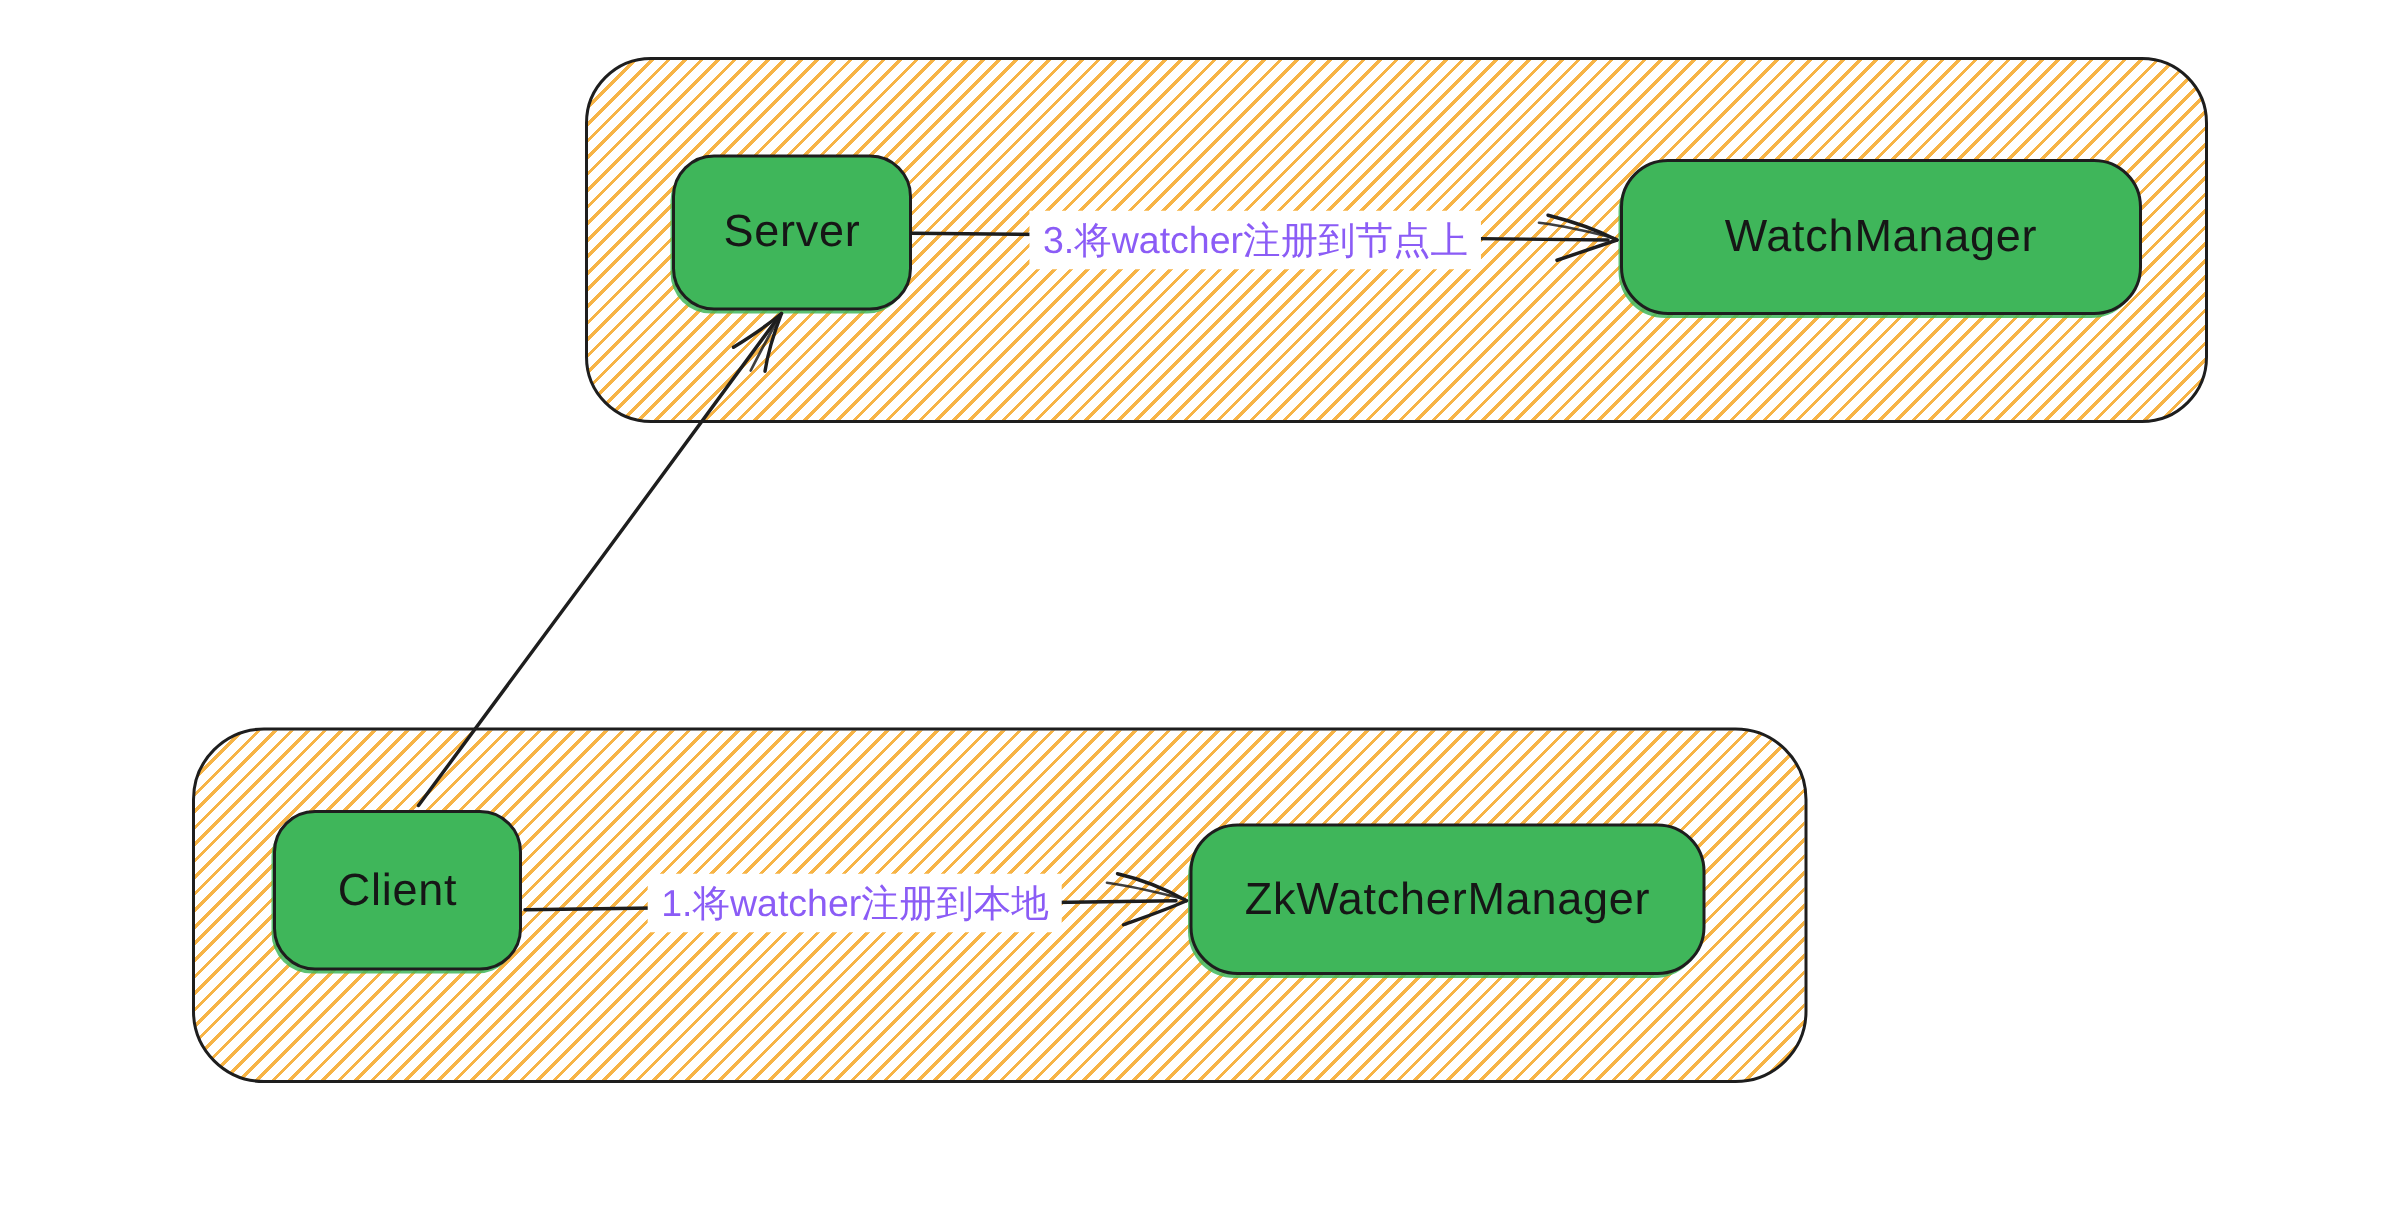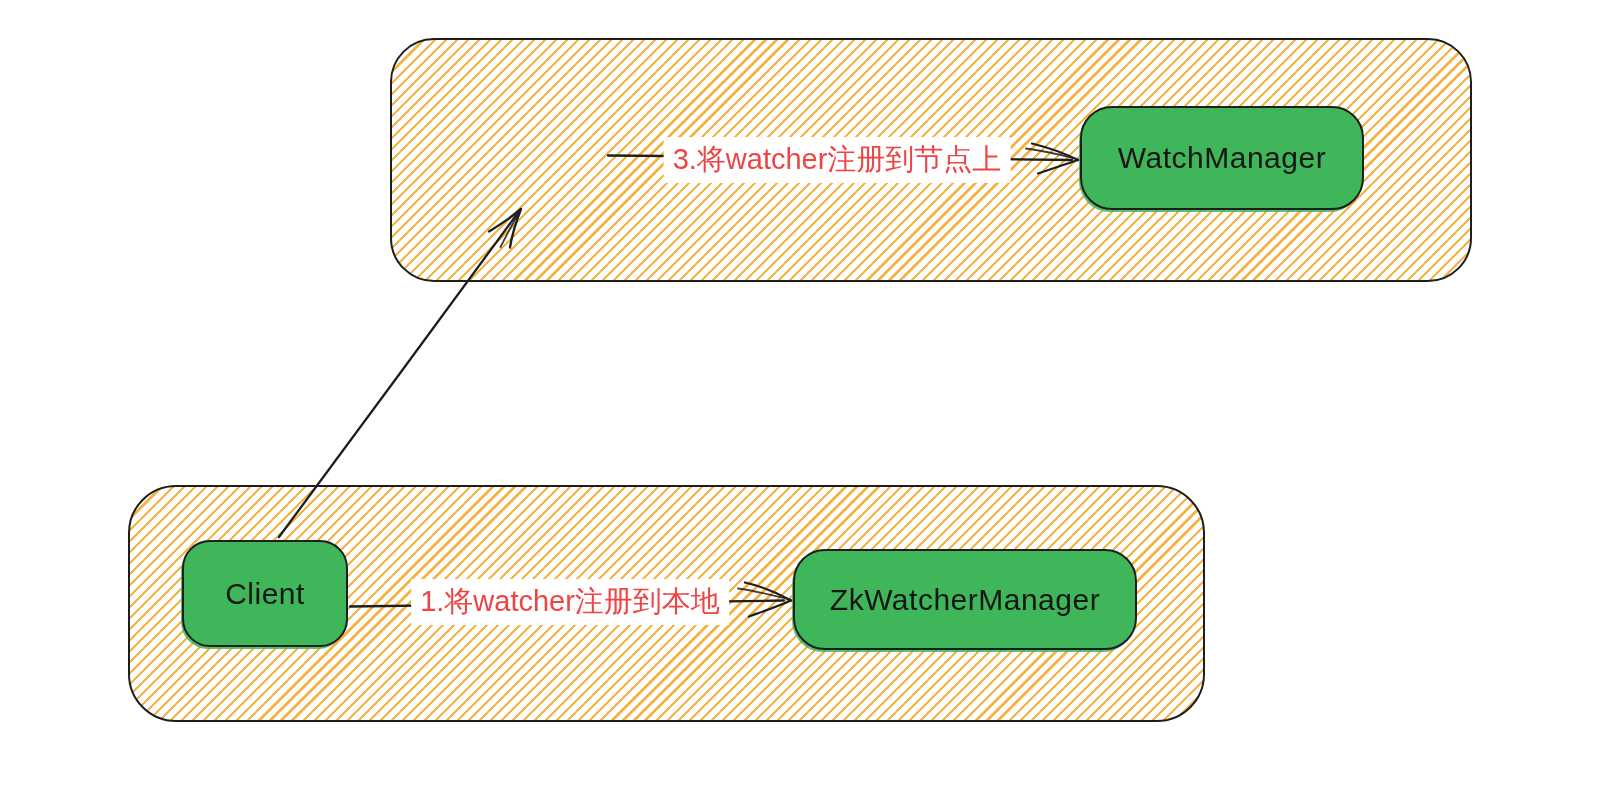--- a/index.html
+++ b/index.html
@@ -53,21 +53,21 @@
     display: flex;
     align-items: center;
     justify-content: center;
     font-size: 30px;
     letter-spacing: 0.5px;
     color: #161616;
     z-index: 2;
     box-shadow: -2px 3px 0 -1px rgba(63, 182, 90, 0.85);
   }
   .node-server        { left: 448px;  top: 103px; width: 160px; height: 104px; }
-  .node-watchmanager  { left: 1080px; top: 106px; width: 284px; height: 104px; border-radius: 32px; }
+  .node-watchmanager  { left: 1080px; top: 106px; width: 348px; height: 104px; border-radius: 32px; }
   .node-client        { left: 182px;  top: 540px; width: 166px; height: 107px; }
   .node-zkwm          { left: 793px;  top: 549px; width: 344px; height: 101px; border-radius: 32px; }
   
   svg.arrows {
     position: absolute;
     left: 0; top: 0;
     z-index: 5;
     pointer-events: none;
   }
   svg.arrows path {
@@ -79,38 +79,41 @@
   svg.arrows path.rough {
     stroke-width: 1.8;
     opacity: 0.85;
   }
   
   .edge-label {
     position: absolute;
     transform: translate(-50%, -50%);
     background: #ffffff;
     padding: 3px 9px;
-    font-size: 29px;
+    font-size: 25px;
     white-space: nowrap;
     z-index: 6;
-    color: #ef4444;
+    color: #8b5cf6;
   }
   .edge-label-1 { left: 570px; top: 602px; }
   .edge-label-2 { left: 421px; top: 371px; }
   .edge-label-3 { left: 837px; top: 160px; }
 </style>
 </head>
 <body>
 
 <div class="canvas">
 
   <div class="group group-top"></div>
 
   <div class="group group-bottom"></div>
 
+  <div class="node node-server">
+    <span>Server</span>
+  </div>
 
   <div class="node node-watchmanager">
     <span>WatchManager</span>
   </div>
 
   <div class="node node-client">
     <span>Client</span>
   </div>
 
   <div class="node node-zkwm">

